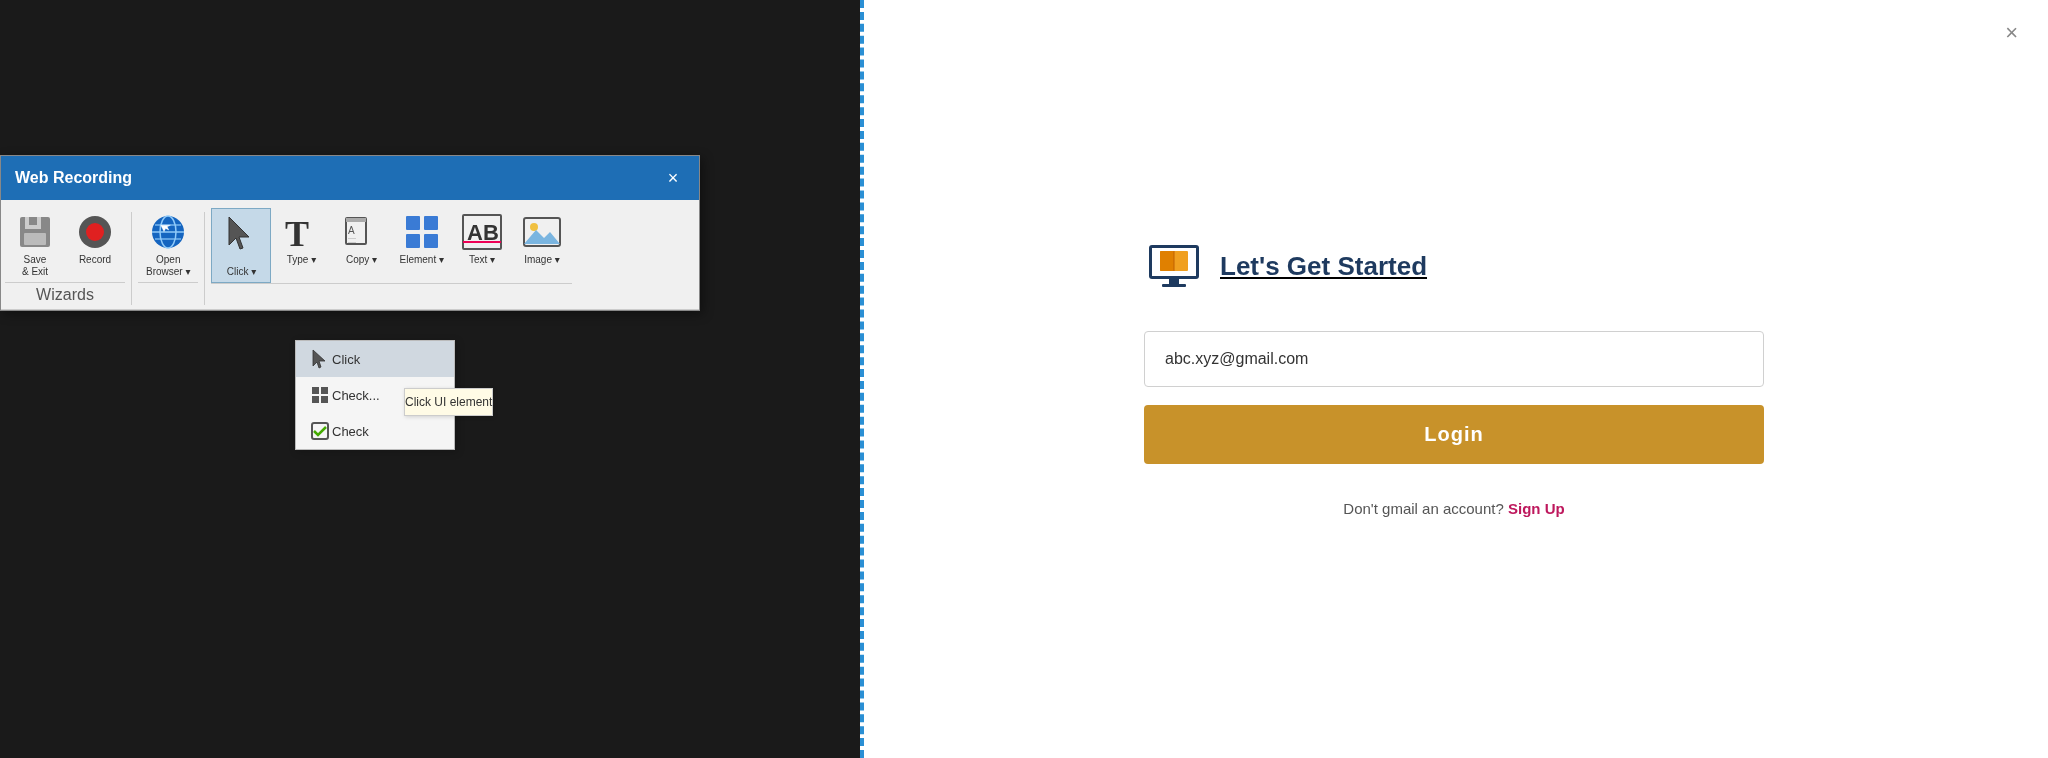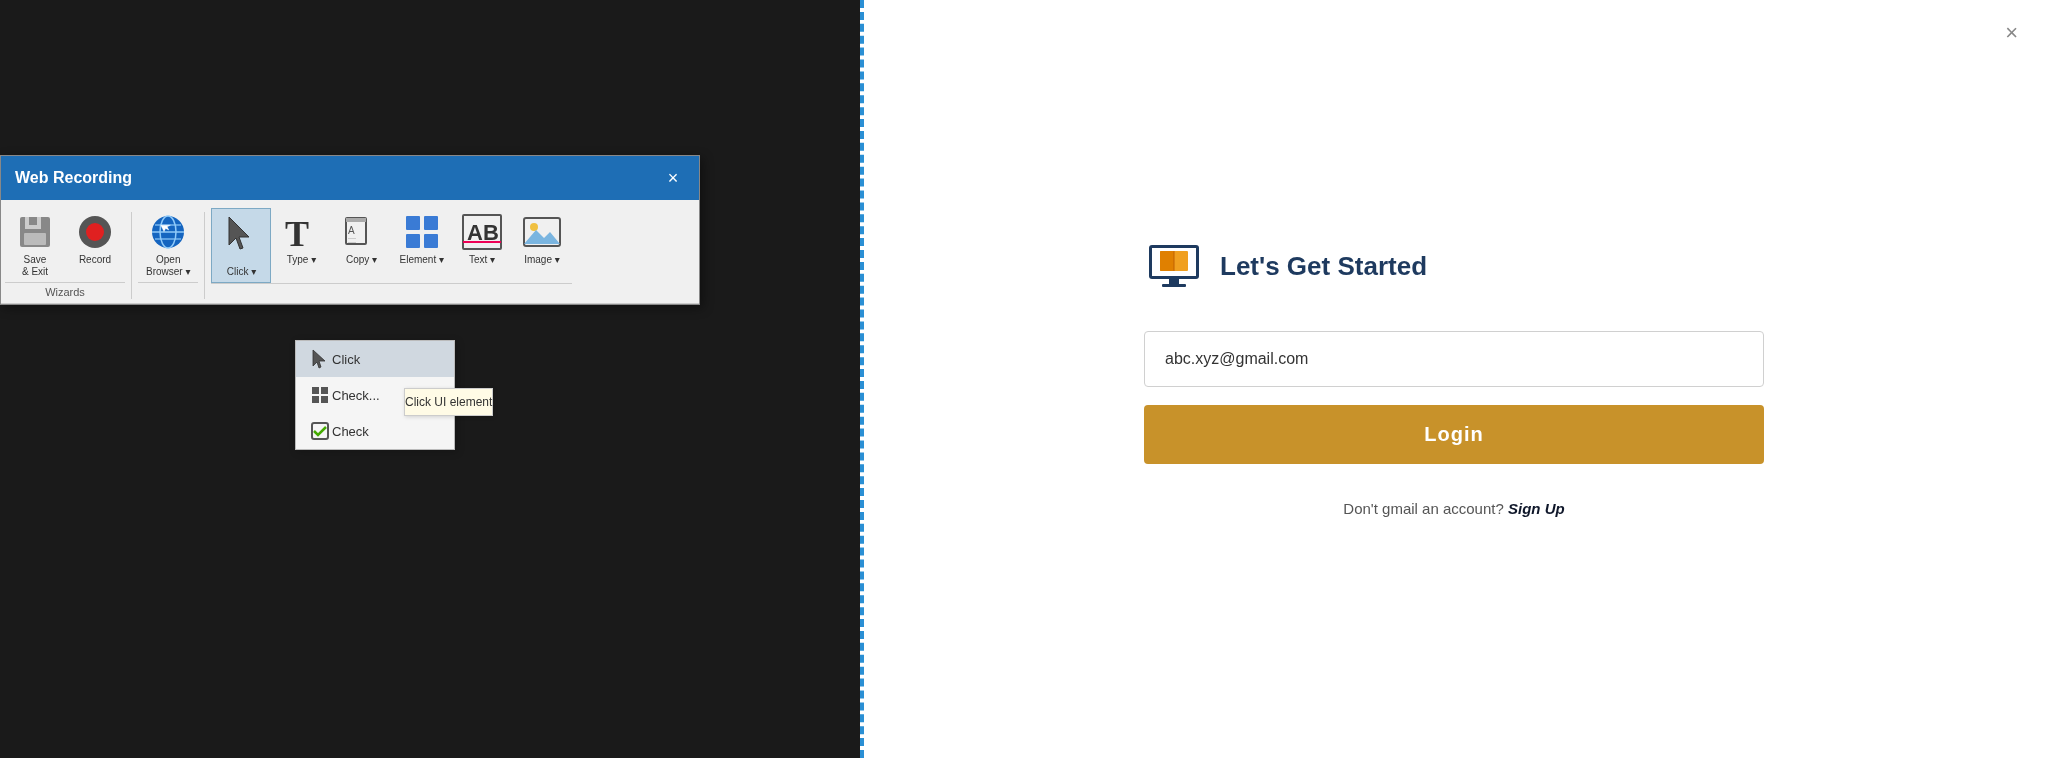--- a/index.html
+++ b/index.html
@@ -149,21 +149,21 @@
     
     .group-label-row {
       display: flex;
       align-items: center;
       justify-content: center;
       padding: 3px 0 5px 0;
       border-top: 1px solid #ccc;
       width: 100%;
     }
     .group-label {
-      font-size: 11px;
+      font-size: 16px;
       color: #555;
       text-align: center;
     }
 
     .toolbar-group-block {
       display: flex;
       flex-direction: column;
       align-items: stretch;
     }
 
@@ -225,20 +225,21 @@
     .login-container {
       width: 100%;
       max-width: 620px;
     }
 
     .login-header {
       display: flex;
       align-items: center;
       gap: 16px;
       margin-bottom: 40px;
+      text-decoration: underline;
     }
 
     .login-icon {
       width: 60px;
       height: 50px;
     }
 
     .login-title {
       font-size: 26px;
       font-weight: 600;
@@ -323,25 +324,24 @@
       letter-spacing: 1px;
     }
 
     .signup-row {
       text-align: center;
       font-size: 15px;
       color: #555;
     }
 
     .signup-link {
-      color: #0f172a;
+      color: #be185d;
       font-weight: 700;
       cursor: pointer;
       text-decoration: none;
-      font-style: italic;
     }
   </style>
 </head>
 <body>
 
 <div class="left-panel">
 
   <div class="dialog">
 
     <div class="dialog-titlebar">

